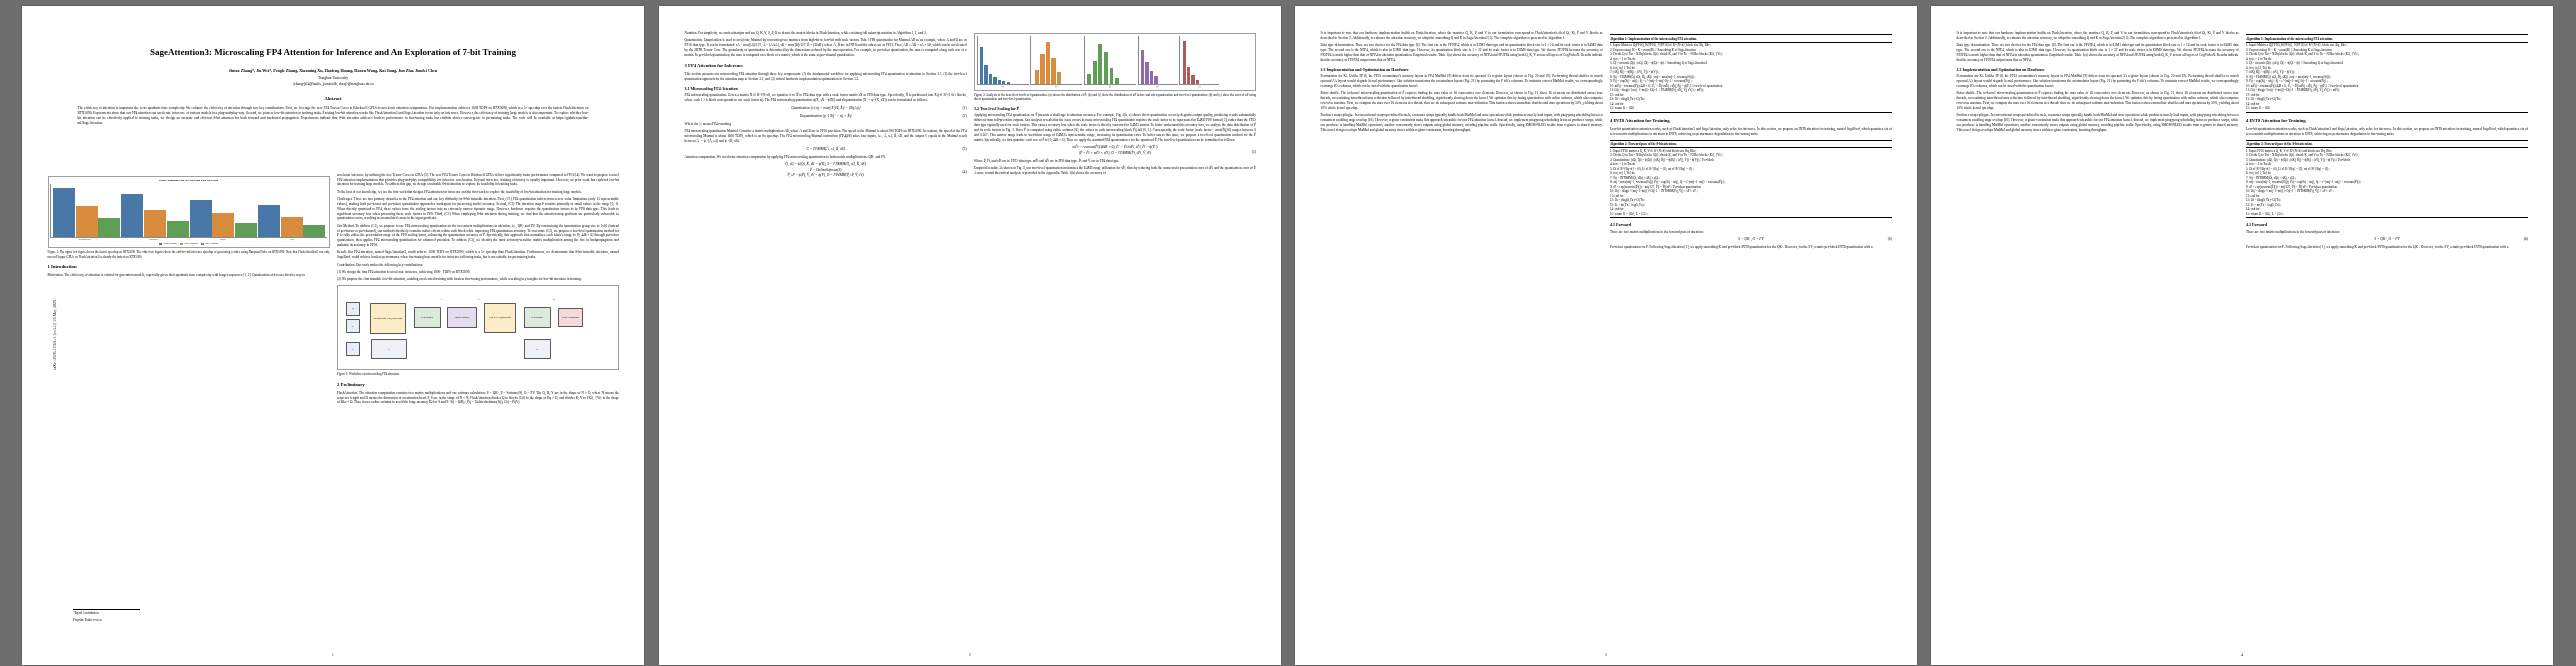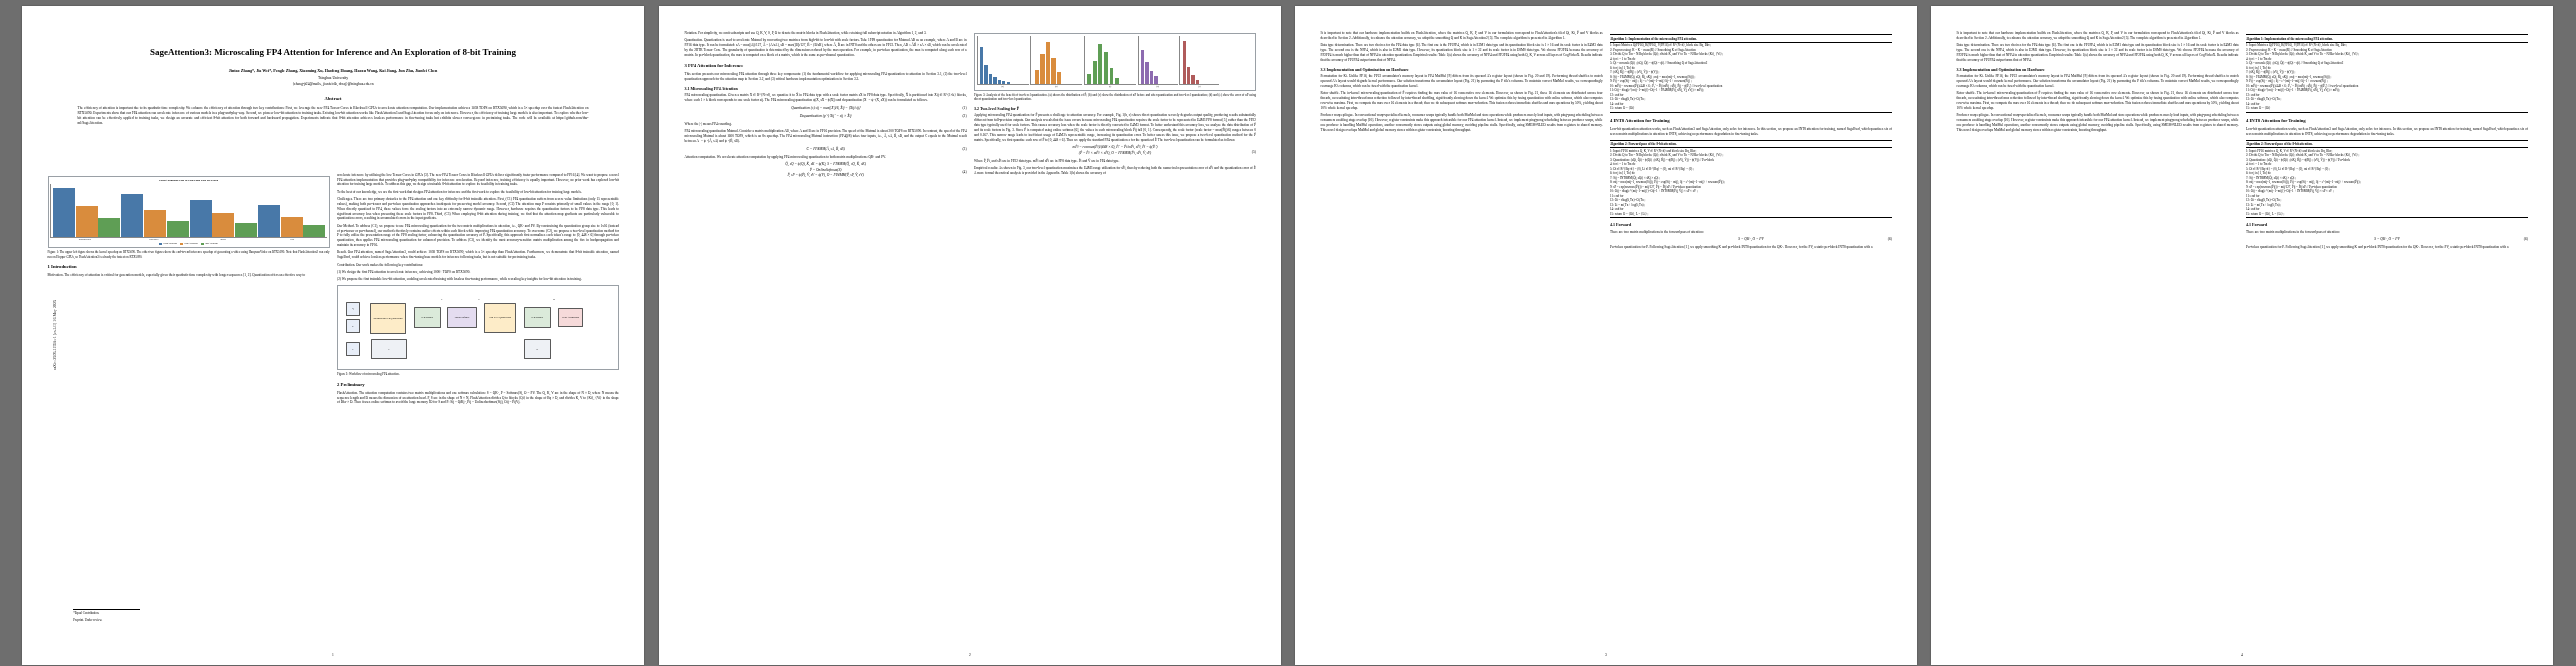--- a/index.html
+++ b/index.html
@@ -253,21 +253,21 @@
     font-size: 3.2px;
   }
 </style>
 </head>
 <body>
 
 <div class="sheet p1">
   <div class="arxiv">arXiv:2505.11594v1  [cs.LG]  16 May 2025</div>
 
   <div class="full" style="top:19px;">
-    <h1 class="title">SageAttention3: Microscaling FP4 Attention for Inference and An Exploration of 8-bit Training</h1>
+    <h1 class="title">SageAttention3: Microscaling FP4 Attention for Inference and An Exploration of 7-bit Training</h1>
     <div class="authors">Jintao Zhang*, Jia Wei*, Pengle Zhang, Xiaoming Xu, Haofeng Huang, Haoxu Wang, Kai Jiang, Jun Zhu, Jianfei Chen</div>
     <div class="affil">Tsinghua University</div>
     <div class="email">{zhang-jt24@mails., jianfeic&amp;, dcszj}@tsinghua.edu.cn</div>
     <div class="abshead">Abstract</div>
     <div class="abs">The efficiency of attention is important due to its quadratic time complexity. We enhance the efficiency of attention through two key contributions: First, we leverage the new FP4 Tensor Cores in Blackwell GPUs to accelerate attention computation. Our implementation achieves 1038 TOPS on RTX5090, which is a 5× speedup over the fastest FlashAttention on RTX5090. Experiments show that our FP4 attention can accelerate inference of various models in a plug-and-play way. Second, we pioneer low-bit attention to training tasks. Existing low-bit attention works like FlashAttention3 and SageAttention focus only on inference. However, the efficiency of training large models is also important. To explore whether low-bit attention can be effectively applied to training tasks, we design an accurate and efficient 8-bit attention for both forward and backward propagation. Experiments indicate that 8-bit attention achieves lossless performance in fine-tuning tasks but exhibits slower convergence in pretraining tasks. The code will be available at https://github.com/thu-ml/SageAttention.</div>
   </div>
 
   <div class="col2 colL" style="top:167px;">
 
     <div class="fig1">

